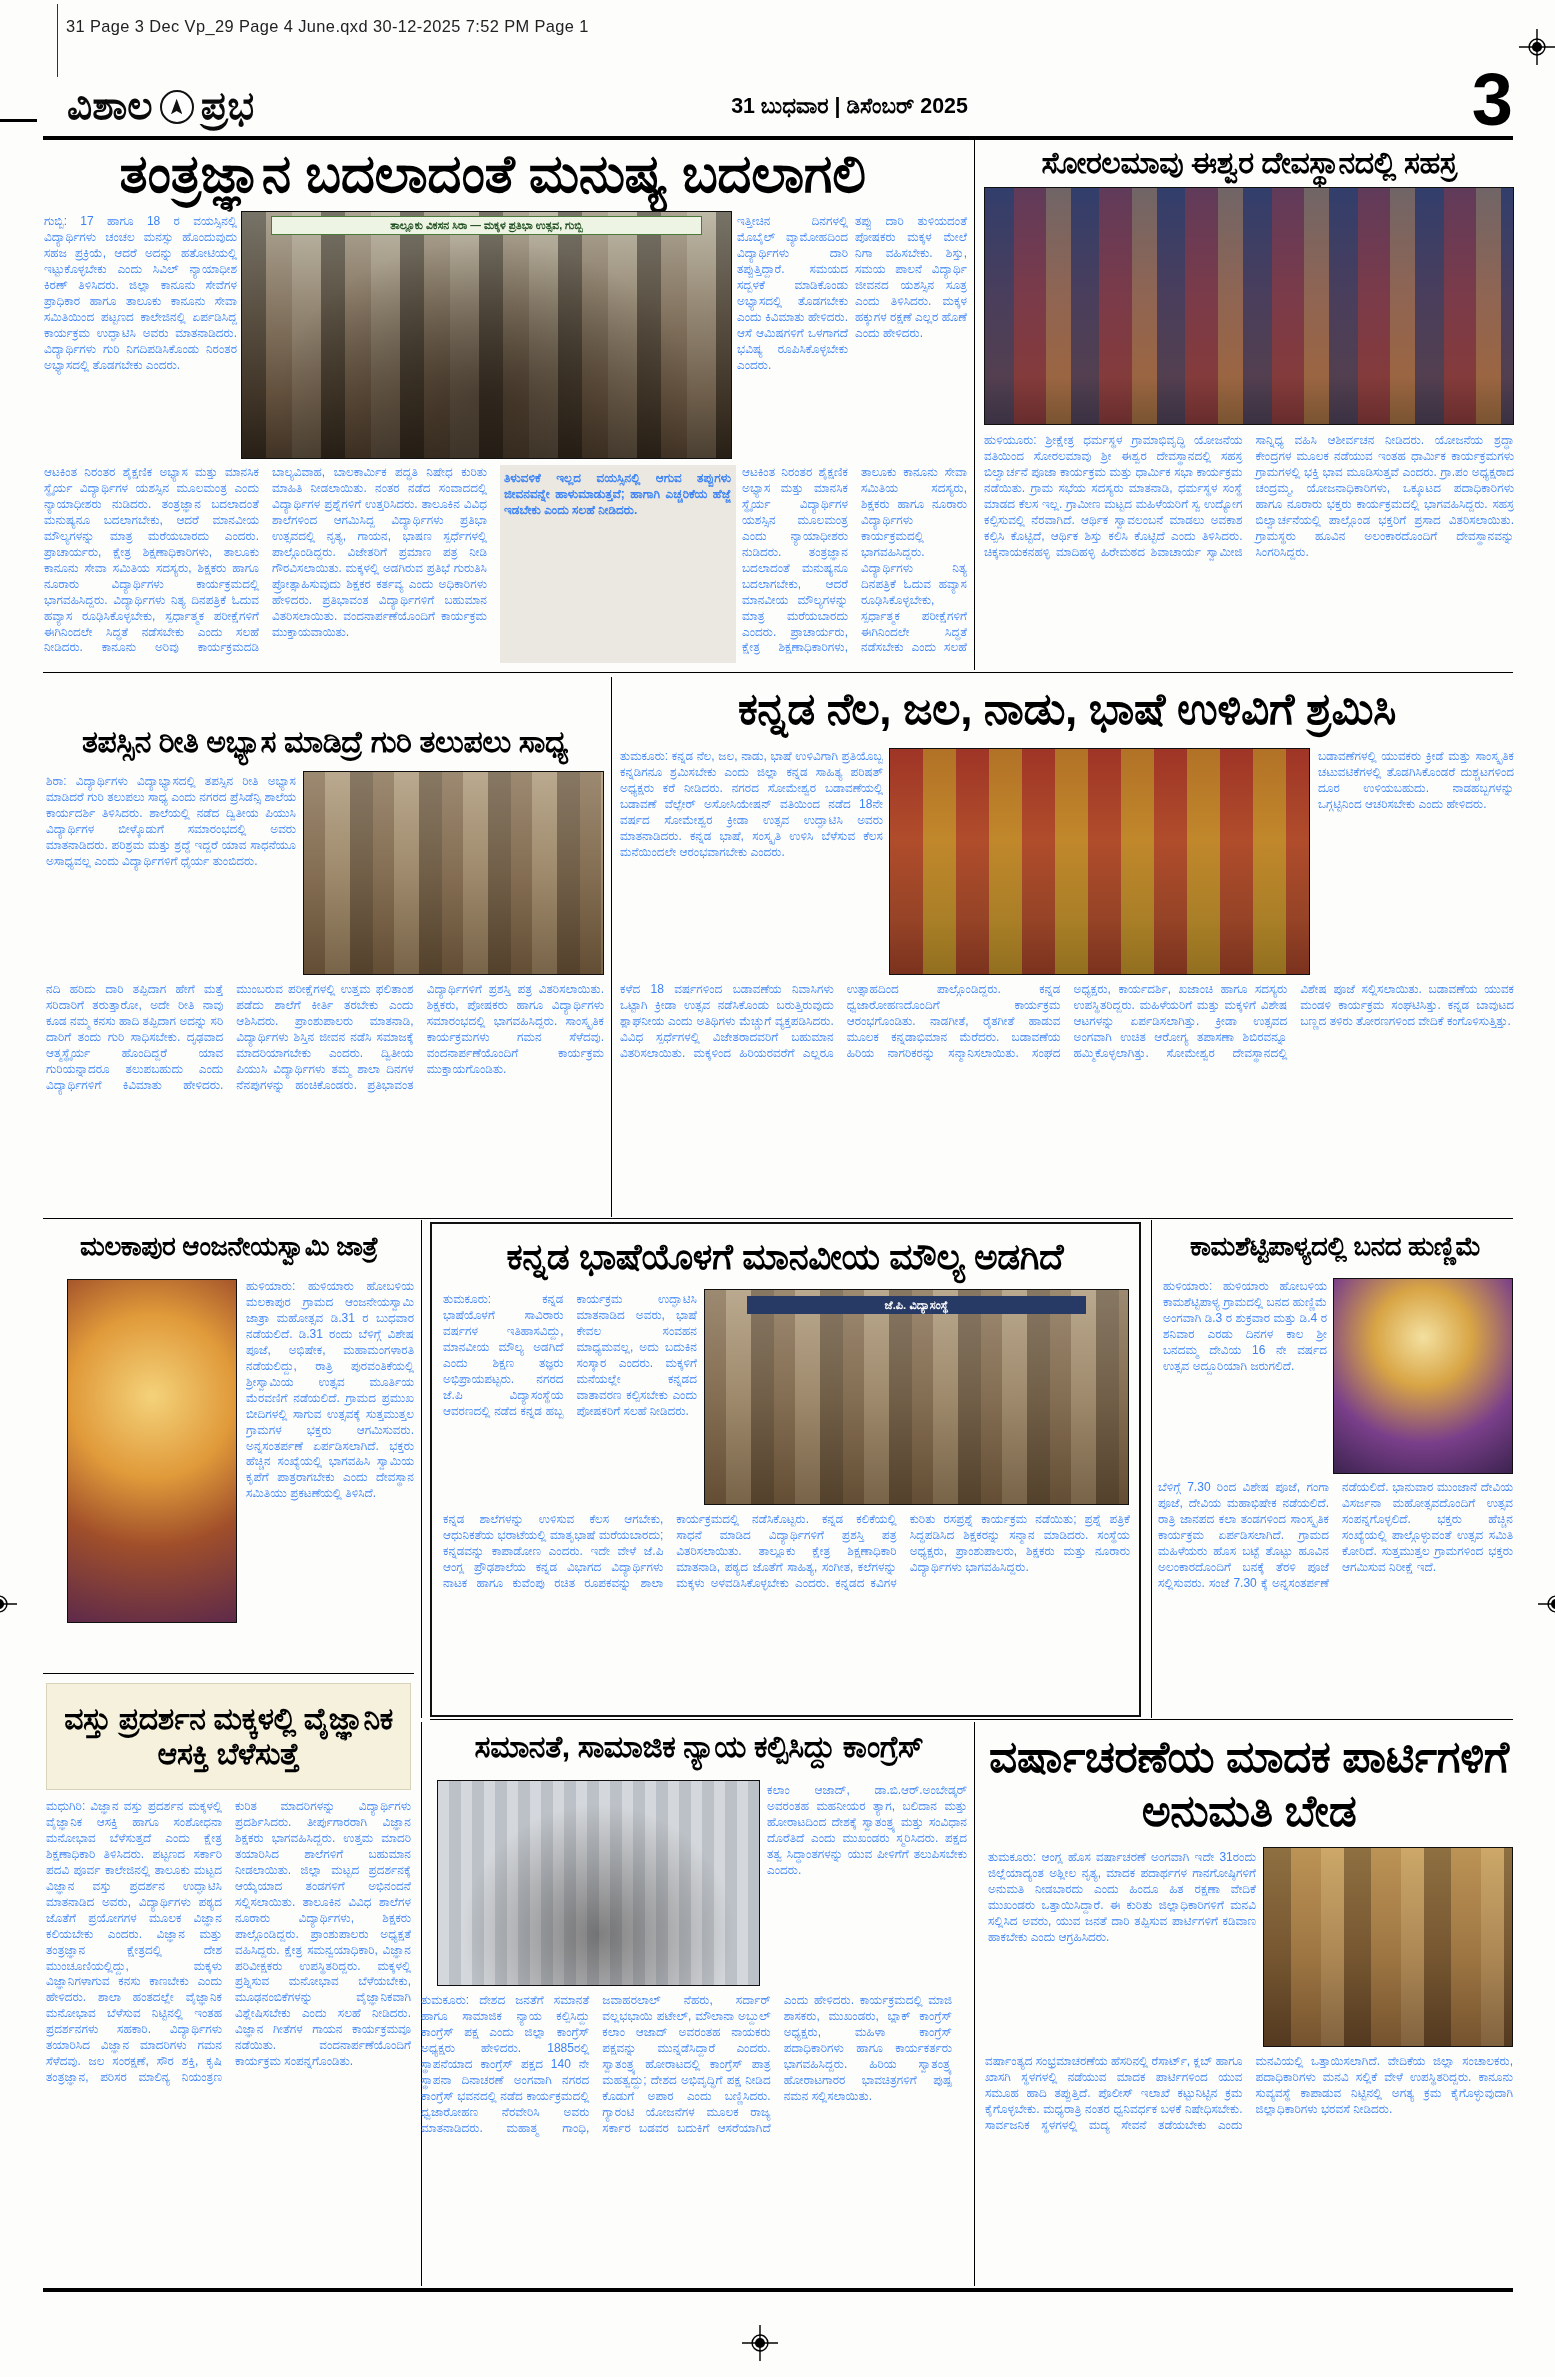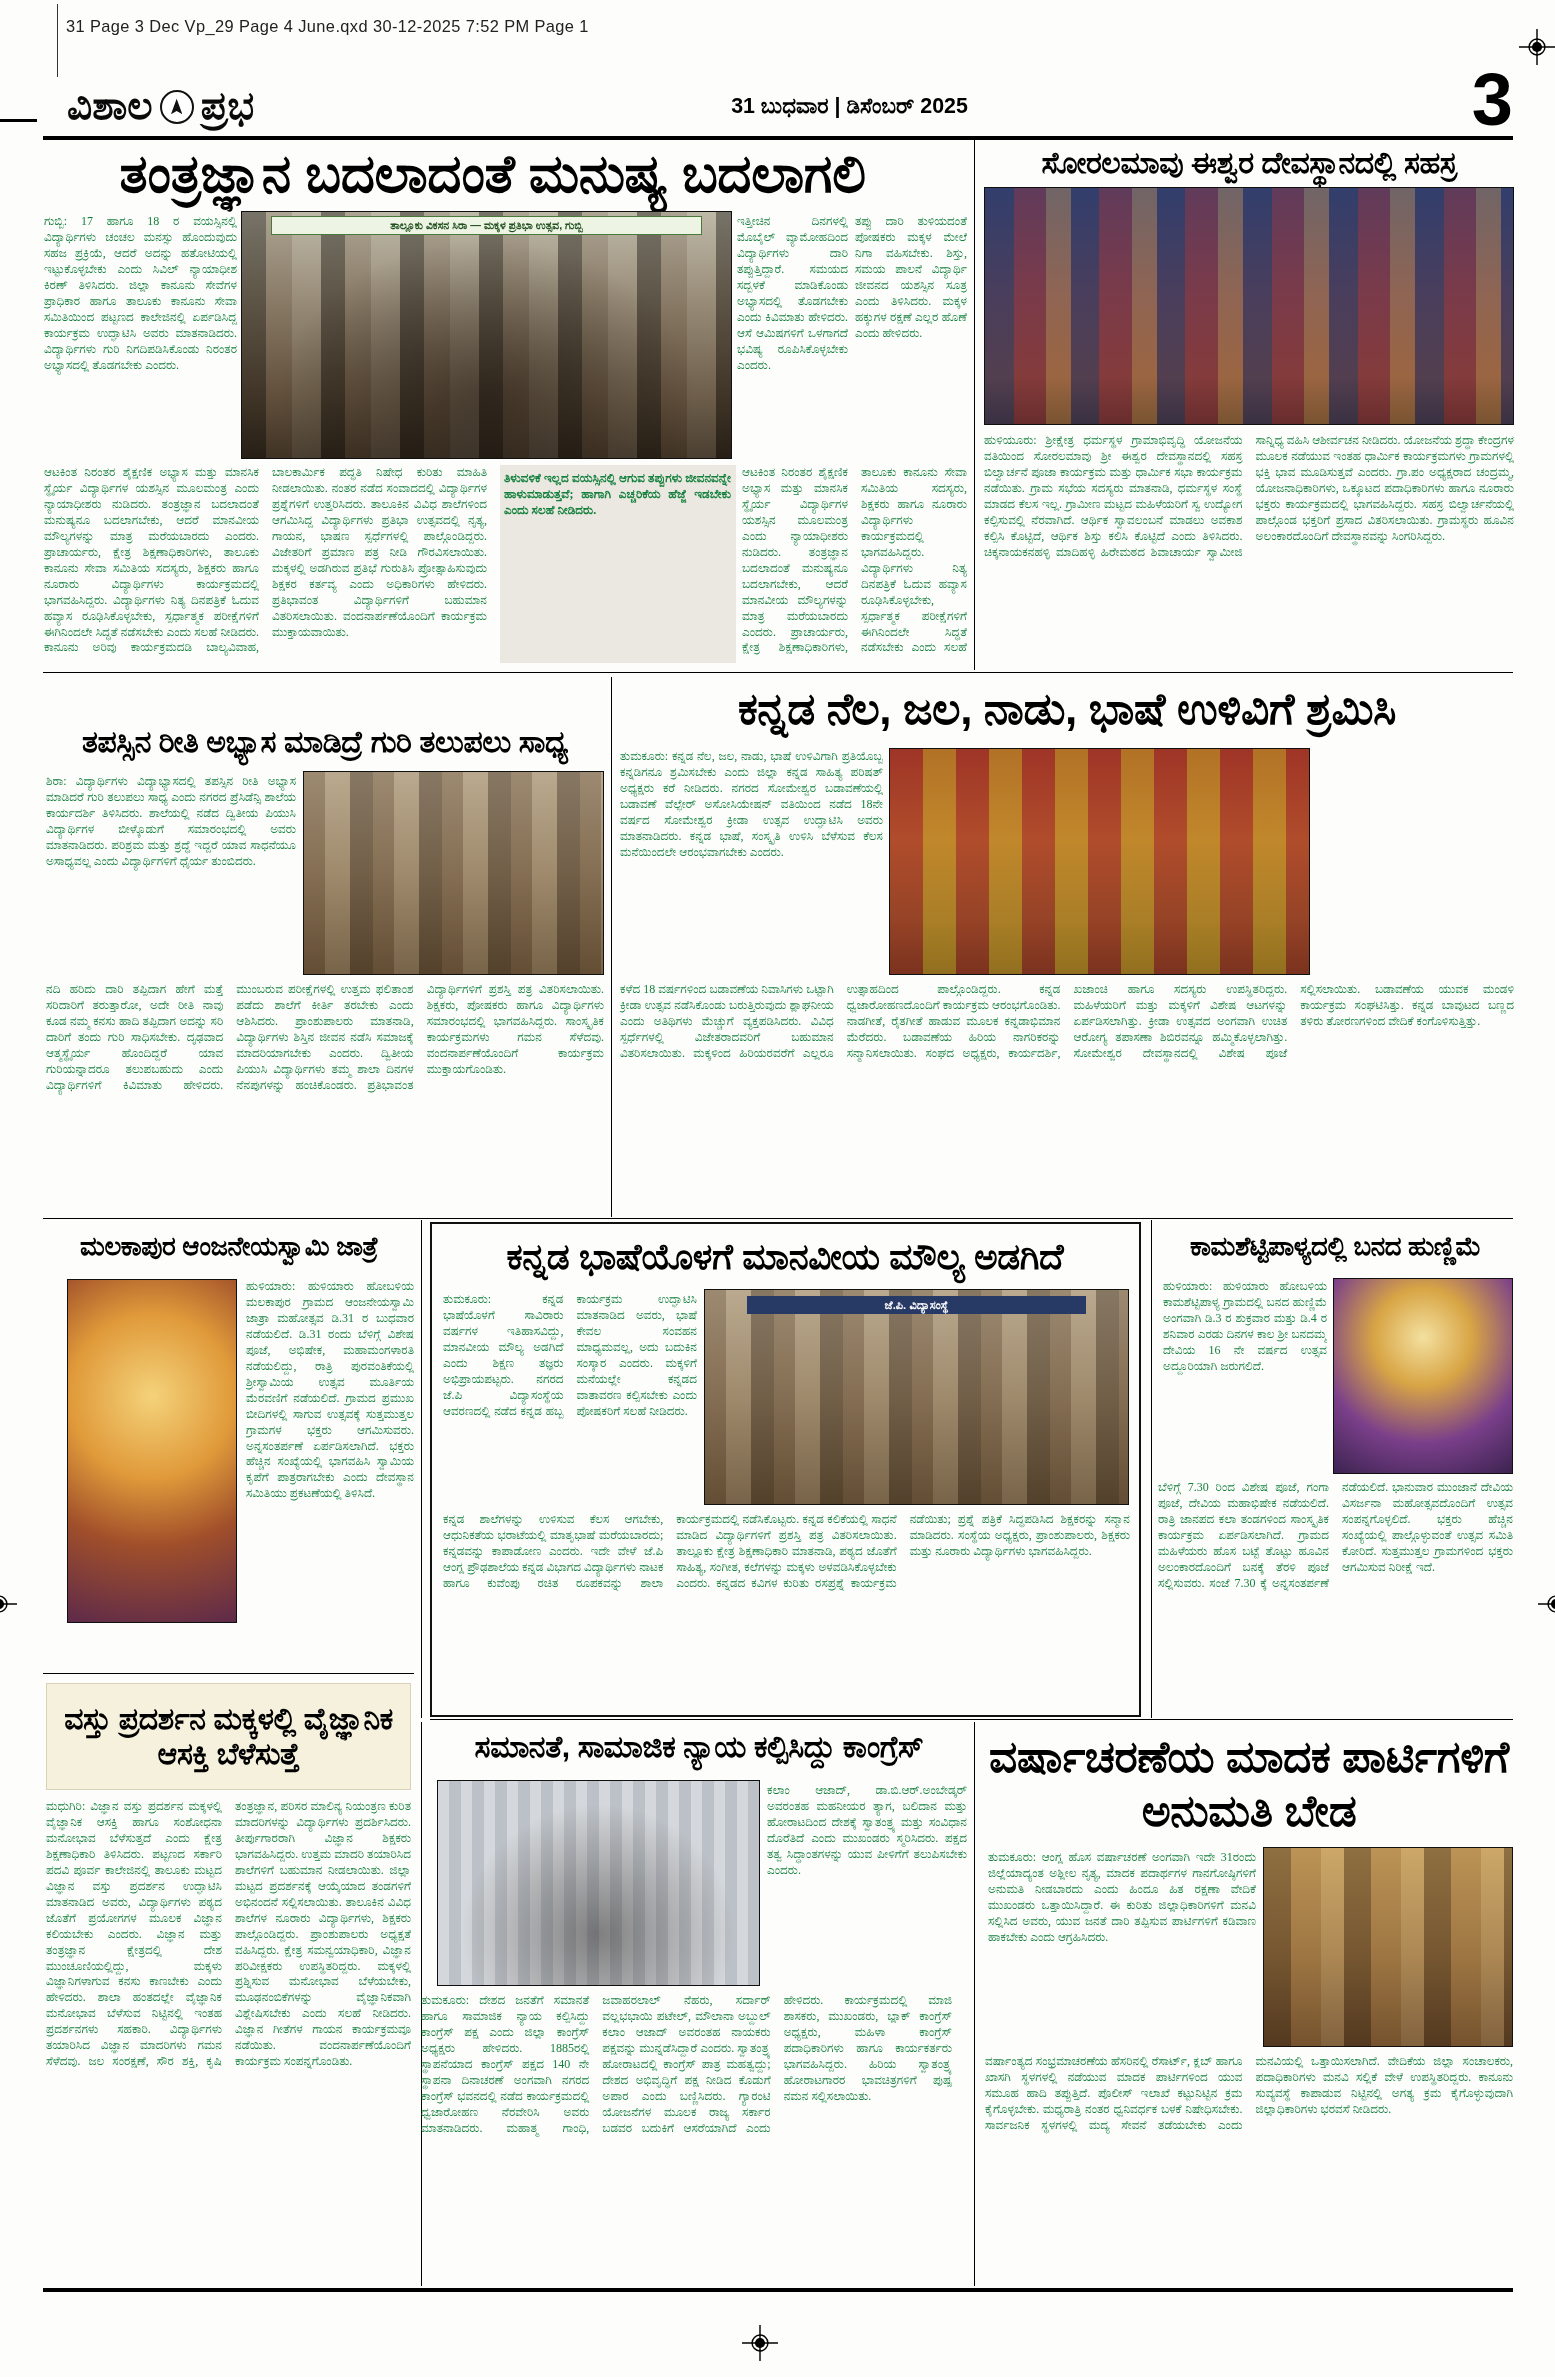--- a/index.html
+++ b/index.html
@@ -18,21 +18,21 @@
   .mast-date{font-size:21.4px;font-weight:700;color:#000000;}
   .mast-page{font-size:74px;font-weight:600;color:#000;line-height:1;}
   
   .hl{font-weight:800;color:#000;text-align:center;line-height:1.15;letter-spacing:-0.4px;}
   .hl-xl{font-size:53px;}
   .hl-lg{font-size:44px;}
   .hl-md{font-size:36px;}
   .hl-sm{font-size:30px;}
   .hl-xs{font-size:26px;}
   
-  .bt{font-size:12px;line-height:1.33;text-align:justify;overflow:hidden;color:#15803d;font-family:Liberation Serif, serif;}
+  .bt{font-size:12px;line-height:1.33;text-align:justify;overflow:hidden;color:#3b82f6;}
   .c2{column-count:2;column-gap:13px;}
   .c3{column-count:3;column-gap:13px;}
   .c4{column-count:4;column-gap:13px;}
   
   .photo{border:0.7px solid #101010;overflow:hidden;}
   .ph-stage{background:
     repeating-linear-gradient(90deg,rgba(20,16,10,.45) 0 24px,rgba(90,70,50,.25) 24px 50px,rgba(150,140,120,.2) 50px 79px),
     linear-gradient(180deg,#c9c4b4 0%,#9a8e7a 35%,#63523f 75%,#372c20 100%);}
   .ph-temple{background:
     repeating-linear-gradient(90deg,rgba(40,50,100,.5) 0 28.5px,rgba(140,40,60,.45) 28.5px 61px,rgba(210,150,80,.35) 61px 86px),
@@ -126,20 +126,21 @@
   <div class="abs photo ph-school" style="left:303px;top:771px;width:301px;height:204px;"></div>
   <div class="abs" style="left:46px;top:982px;width:558px;">
     <div class="bt c3" style="height:231px;">ನದಿ ಹರಿದು ದಾರಿ ತಪ್ಪಿದಾಗ ಹೇಗೆ ಮತ್ತೆ ಸರಿದಾರಿಗೆ ತರುತ್ತಾರೋ, ಅದೇ ರೀತಿ ನಾವು ಕೂಡ ನಮ್ಮ ಕನಸು ಹಾದಿ ತಪ್ಪಿದಾಗ ಅದನ್ನು ಸರಿ ದಾರಿಗೆ ತಂದು ಗುರಿ ಸಾಧಿಸಬೇಕು. ದೃಢವಾದ ಆತ್ಮಸ್ಥೈರ್ಯ ಹೊಂದಿದ್ದರೆ ಯಾವ ಗುರಿಯನ್ನಾದರೂ ತಲುಪಬಹುದು ಎಂದು ವಿದ್ಯಾರ್ಥಿಗಳಿಗೆ ಕಿವಿಮಾತು ಹೇಳಿದರು. ಮುಂಬರುವ ಪರೀಕ್ಷೆಗಳಲ್ಲಿ ಉತ್ತಮ ಫಲಿತಾಂಶ ಪಡೆದು ಶಾಲೆಗೆ ಕೀರ್ತಿ ತರಬೇಕು ಎಂದು ಆಶಿಸಿದರು. ಪ್ರಾಂಶುಪಾಲರು ಮಾತನಾಡಿ, ವಿದ್ಯಾರ್ಥಿಗಳು ಶಿಸ್ತಿನ ಜೀವನ ನಡೆಸಿ ಸಮಾಜಕ್ಕೆ ಮಾದರಿಯಾಗಬೇಕು ಎಂದರು. ದ್ವಿತೀಯ ಪಿಯುಸಿ ವಿದ್ಯಾರ್ಥಿಗಳು ತಮ್ಮ ಶಾಲಾ ದಿನಗಳ ನೆನಪುಗಳನ್ನು ಹಂಚಿಕೊಂಡರು. ಪ್ರತಿಭಾವಂತ ವಿದ್ಯಾರ್ಥಿಗಳಿಗೆ ಪ್ರಶಸ್ತಿ ಪತ್ರ ವಿತರಿಸಲಾಯಿತು. ಶಿಕ್ಷಕರು, ಪೋಷಕರು ಹಾಗೂ ವಿದ್ಯಾರ್ಥಿಗಳು ಸಮಾರಂಭದಲ್ಲಿ ಭಾಗವಹಿಸಿದ್ದರು. ಸಾಂಸ್ಕೃತಿಕ ಕಾರ್ಯಕ್ರಮಗಳು ಗಮನ ಸೆಳೆದವು. ವಂದನಾರ್ಪಣೆಯೊಂದಿಗೆ ಕಾರ್ಯಕ್ರಮ ಮುಕ್ತಾಯಗೊಂಡಿತು.</div>
   </div>
 
   <div class="abs rule" style="left:611px;top:677px;width:1.4px;height:540px;"></div>
 
   <div class="abs hl hl-lg" style="left:620px;top:684px;width:894px;">ಕನ್ನಡ ನೆಲ, ಜಲ, ನಾಡು, ಭಾಷೆ ಉಳಿವಿಗೆ ಶ್ರಮಿಸಿ</div>
   <div class="abs bt" style="left:620px;top:749px;width:263px;height:226px;">ತುಮಕೂರು: ಕನ್ನಡ ನೆಲ, ಜಲ, ನಾಡು, ಭಾಷೆ ಉಳಿವಿಗಾಗಿ ಪ್ರತಿಯೊಬ್ಬ ಕನ್ನಡಿಗನೂ ಶ್ರಮಿಸಬೇಕು ಎಂದು ಜಿಲ್ಲಾ ಕನ್ನಡ ಸಾಹಿತ್ಯ ಪರಿಷತ್ ಅಧ್ಯಕ್ಷರು ಕರೆ ನೀಡಿದರು. ನಗರದ ಸೋಮೇಶ್ವರ ಬಡಾವಣೆಯಲ್ಲಿ ಬಡಾವಣೆ ವೆಲ್ಫೇರ್ ಅಸೋಸಿಯೇಷನ್ ವತಿಯಿಂದ ನಡೆದ 18ನೇ ವರ್ಷದ ಸೋಮೇಶ್ವರ ಕ್ರೀಡಾ ಉತ್ಸವ ಉದ್ಘಾಟಿಸಿ ಅವರು ಮಾತನಾಡಿದರು. ಕನ್ನಡ ಭಾಷೆ, ಸಂಸ್ಕೃತಿ ಉಳಿಸಿ ಬೆಳೆಸುವ ಕೆಲಸ ಮನೆಯಿಂದಲೇ ಆರಂಭವಾಗಬೇಕು ಎಂದರು.</div>
   <div class="abs photo ph-flags" style="left:889px;top:748px;width:421px;height:227px;"></div>
+  <div class="abs bt" style="left:1318px;top:749px;width:196px;height:226px;">ಬಡಾವಣೆಗಳಲ್ಲಿ ಯುವಕರು ಕ್ರೀಡೆ ಮತ್ತು ಸಾಂಸ್ಕೃತಿಕ ಚಟುವಟಿಕೆಗಳಲ್ಲಿ ತೊಡಗಿಸಿಕೊಂಡರೆ ದುಶ್ಚಟಗಳಿಂದ ದೂರ ಉಳಿಯಬಹುದು. ನಾಡಹಬ್ಬಗಳನ್ನು ಒಗ್ಗಟ್ಟಿನಿಂದ ಆಚರಿಸಬೇಕು ಎಂದು ಹೇಳಿದರು.</div>
   <div class="abs" style="left:620px;top:982px;width:894px;">
     <div class="bt c4" style="height:231px;">ಕಳೆದ 18 ವರ್ಷಗಳಿಂದ ಬಡಾವಣೆಯ ನಿವಾಸಿಗಳು ಒಟ್ಟಾಗಿ ಕ್ರೀಡಾ ಉತ್ಸವ ನಡೆಸಿಕೊಂಡು ಬರುತ್ತಿರುವುದು ಶ್ಲಾಘನೀಯ ಎಂದು ಅತಿಥಿಗಳು ಮೆಚ್ಚುಗೆ ವ್ಯಕ್ತಪಡಿಸಿದರು. ವಿವಿಧ ಸ್ಪರ್ಧೆಗಳಲ್ಲಿ ವಿಜೇತರಾದವರಿಗೆ ಬಹುಮಾನ ವಿತರಿಸಲಾಯಿತು. ಮಕ್ಕಳಿಂದ ಹಿರಿಯರವರೆಗೆ ಎಲ್ಲರೂ ಉತ್ಸಾಹದಿಂದ ಪಾಲ್ಗೊಂಡಿದ್ದರು. ಕನ್ನಡ ಧ್ವಜಾರೋಹಣದೊಂದಿಗೆ ಕಾರ್ಯಕ್ರಮ ಆರಂಭಗೊಂಡಿತು. ನಾಡಗೀತೆ, ರೈತಗೀತೆ ಹಾಡುವ ಮೂಲಕ ಕನ್ನಡಾಭಿಮಾನ ಮೆರೆದರು. ಬಡಾವಣೆಯ ಹಿರಿಯ ನಾಗರಿಕರನ್ನು ಸನ್ಮಾನಿಸಲಾಯಿತು. ಸಂಘದ ಅಧ್ಯಕ್ಷರು, ಕಾರ್ಯದರ್ಶಿ, ಖಜಾಂಚಿ ಹಾಗೂ ಸದಸ್ಯರು ಉಪಸ್ಥಿತರಿದ್ದರು. ಮಹಿಳೆಯರಿಗೆ ಮತ್ತು ಮಕ್ಕಳಿಗೆ ವಿಶೇಷ ಆಟಗಳನ್ನು ಏರ್ಪಡಿಸಲಾಗಿತ್ತು. ಕ್ರೀಡಾ ಉತ್ಸವದ ಅಂಗವಾಗಿ ಉಚಿತ ಆರೋಗ್ಯ ತಪಾಸಣಾ ಶಿಬಿರವನ್ನೂ ಹಮ್ಮಿಕೊಳ್ಳಲಾಗಿತ್ತು. ಸೋಮೇಶ್ವರ ದೇವಸ್ಥಾನದಲ್ಲಿ ವಿಶೇಷ ಪೂಜೆ ಸಲ್ಲಿಸಲಾಯಿತು. ಬಡಾವಣೆಯ ಯುವಕ ಮಂಡಳಿ ಕಾರ್ಯಕ್ರಮ ಸಂಘಟಿಸಿತ್ತು. ಕನ್ನಡ ಬಾವುಟದ ಬಣ್ಣದ ತಳಿರು ತೋರಣಗಳಿಂದ ವೇದಿಕೆ ಕಂಗೊಳಿಸುತ್ತಿತ್ತು.</div>
   </div>
 
   <div class="abs rule" style="left:43px;top:1218px;width:1470px;height:1.4px;"></div>
 
   <div class="abs hl hl-xs" style="left:44px;top:1232px;width:370px;">ಮಲಕಾಪುರ ಆಂಜನೇಯಸ್ವಾಮಿ ಜಾತ್ರೆ</div>
   <div class="abs photo ph-deity" style="left:67px;top:1279px;width:170px;height:344px;"></div>
   <div class="abs bt" style="left:246px;top:1279px;width:168px;height:385px;">ಹುಳಿಯಾರು: ಹುಳಿಯಾರು ಹೋಬಳಿಯ ಮಲಕಾಪುರ ಗ್ರಾಮದ ಆಂಜನೇಯಸ್ವಾಮಿ ಜಾತ್ರಾ ಮಹೋತ್ಸವ ಡಿ.31 ರ ಬುಧವಾರ ನಡೆಯಲಿದೆ. ಡಿ.31 ರಂದು ಬೆಳಿಗ್ಗೆ ವಿಶೇಷ ಪೂಜೆ, ಅಭಿಷೇಕ, ಮಹಾಮಂಗಳಾರತಿ ನಡೆಯಲಿದ್ದು, ರಾತ್ರಿ ಪುರವಂತಿಕೆಯಲ್ಲಿ ಶ್ರೀಸ್ವಾಮಿಯ ಉತ್ಸವ ಮೂರ್ತಿಯ ಮೆರವಣಿಗೆ ನಡೆಯಲಿದೆ. ಗ್ರಾಮದ ಪ್ರಮುಖ ಬೀದಿಗಳಲ್ಲಿ ಸಾಗುವ ಉತ್ಸವಕ್ಕೆ ಸುತ್ತಮುತ್ತಲ ಗ್ರಾಮಗಳ ಭಕ್ತರು ಆಗಮಿಸುವರು. ಅನ್ನಸಂತರ್ಪಣೆ ಏರ್ಪಡಿಸಲಾಗಿದೆ. ಭಕ್ತರು ಹೆಚ್ಚಿನ ಸಂಖ್ಯೆಯಲ್ಲಿ ಭಾಗವಹಿಸಿ ಸ್ವಾಮಿಯ ಕೃಪೆಗೆ ಪಾತ್ರರಾಗಬೇಕು ಎಂದು ದೇವಸ್ಥಾನ ಸಮಿತಿಯು ಪ್ರಕಟಣೆಯಲ್ಲಿ ತಿಳಿಸಿದೆ.</div>
   <div class="abs rule" style="left:43px;top:1673px;width:371px;height:1.4px;"></div>

